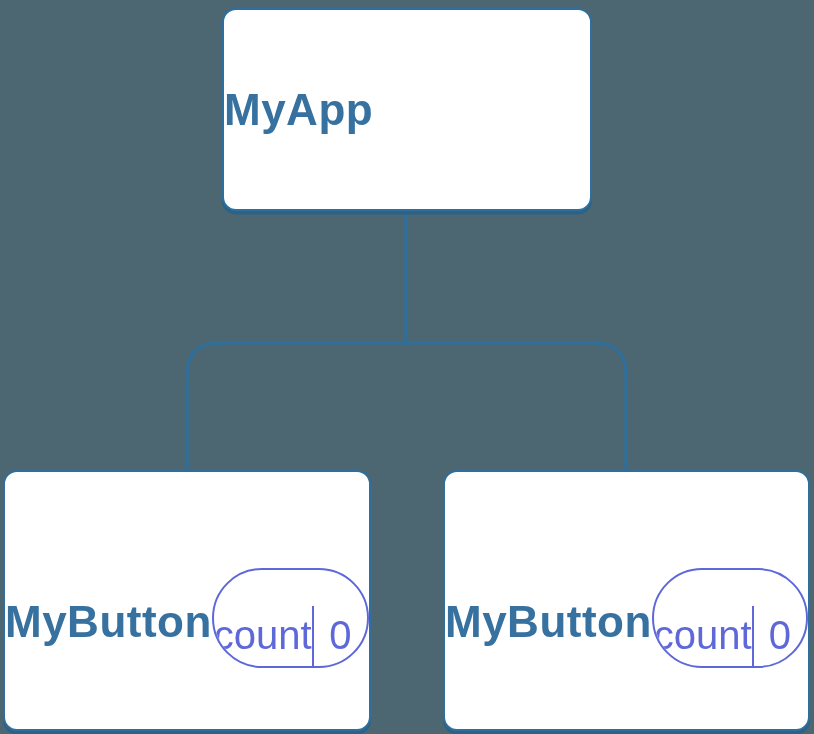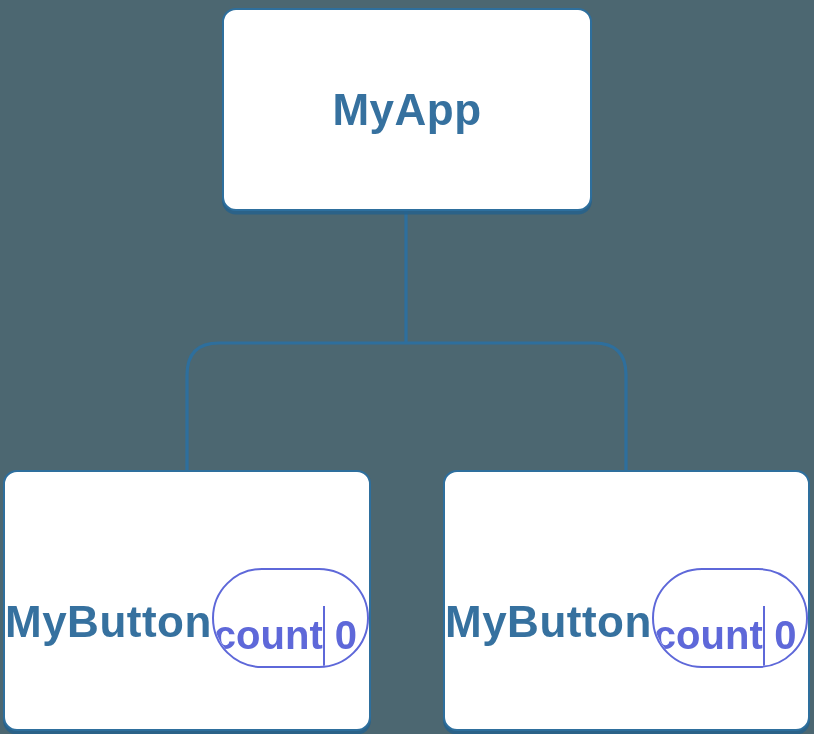--- a/index.html
+++ b/index.html
@@ -46,21 +46,21 @@
     font-size: 44px;
     font-weight: 600;
     letter-spacing: 0.5px;
     white-space: nowrap;
   }
   .node.root {
     left: 222px; top: 8px;
     width: 370px; height: 203px;
     display: flex;
     align-items: center;
-    justify-content: center;
+    justify-content: flex-start;
   }
   .node.child {
     top: 470px;
     width: 368px; height: 261px;
     display: flex;
     flex-direction: row;
     align-items: center;
   }
   .node.child-left  { left: 3px;   }
   .node.child-right { left: 443px; width: 367px; }
@@ -79,21 +79,21 @@
     align-items: stretch;
     overflow: hidden;
     background: var(--node-fill);
   }
   .state-key, .state-value {
     display: flex;
     align-items: center;
     justify-content: center;
     color: var(--state-accent);
     font-size: 40px;
-    font-weight: 700;
+    font-weight: 400;
     margin-top: 36px;
   }
   .state-key { flex: 1 1 auto; }
   .state-value {
     width: 90px;
     border-left: 2px solid var(--state-accent);
   }
 </style>
 </head>
 <body>

